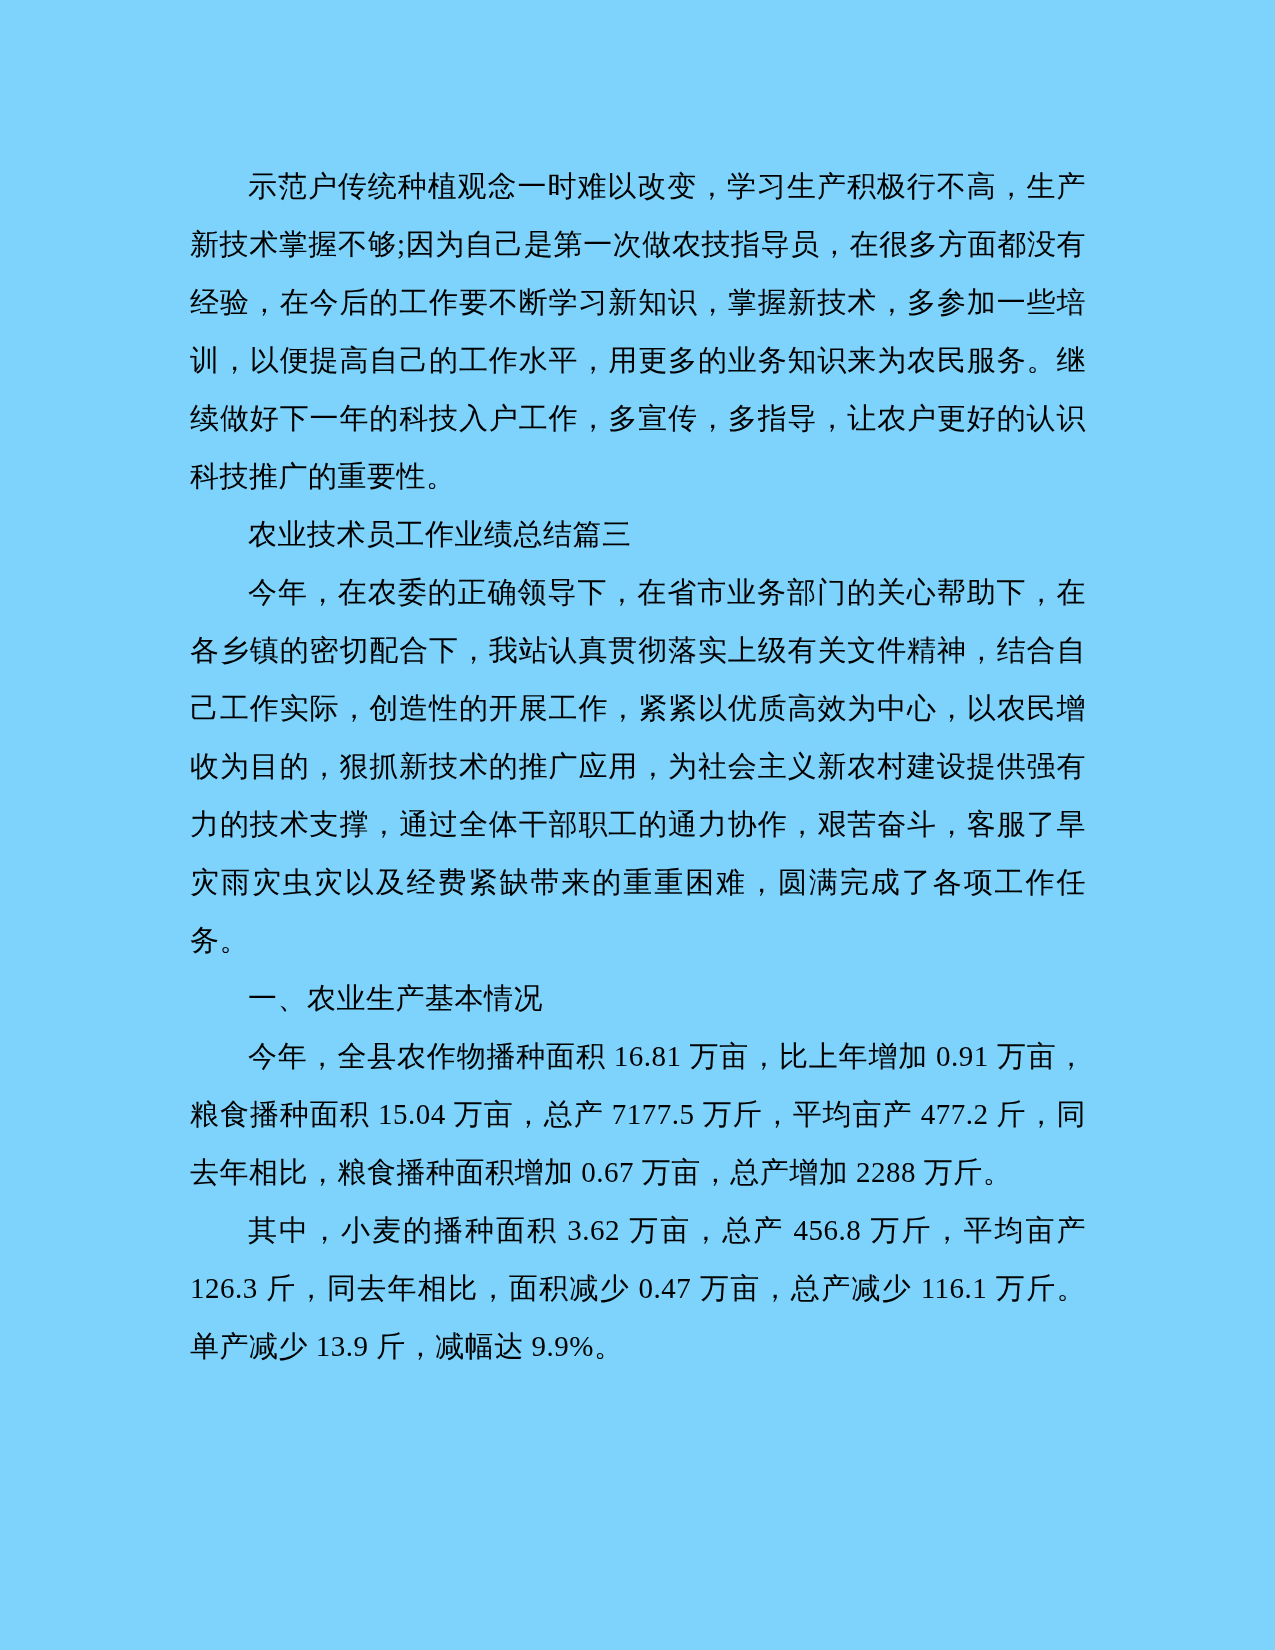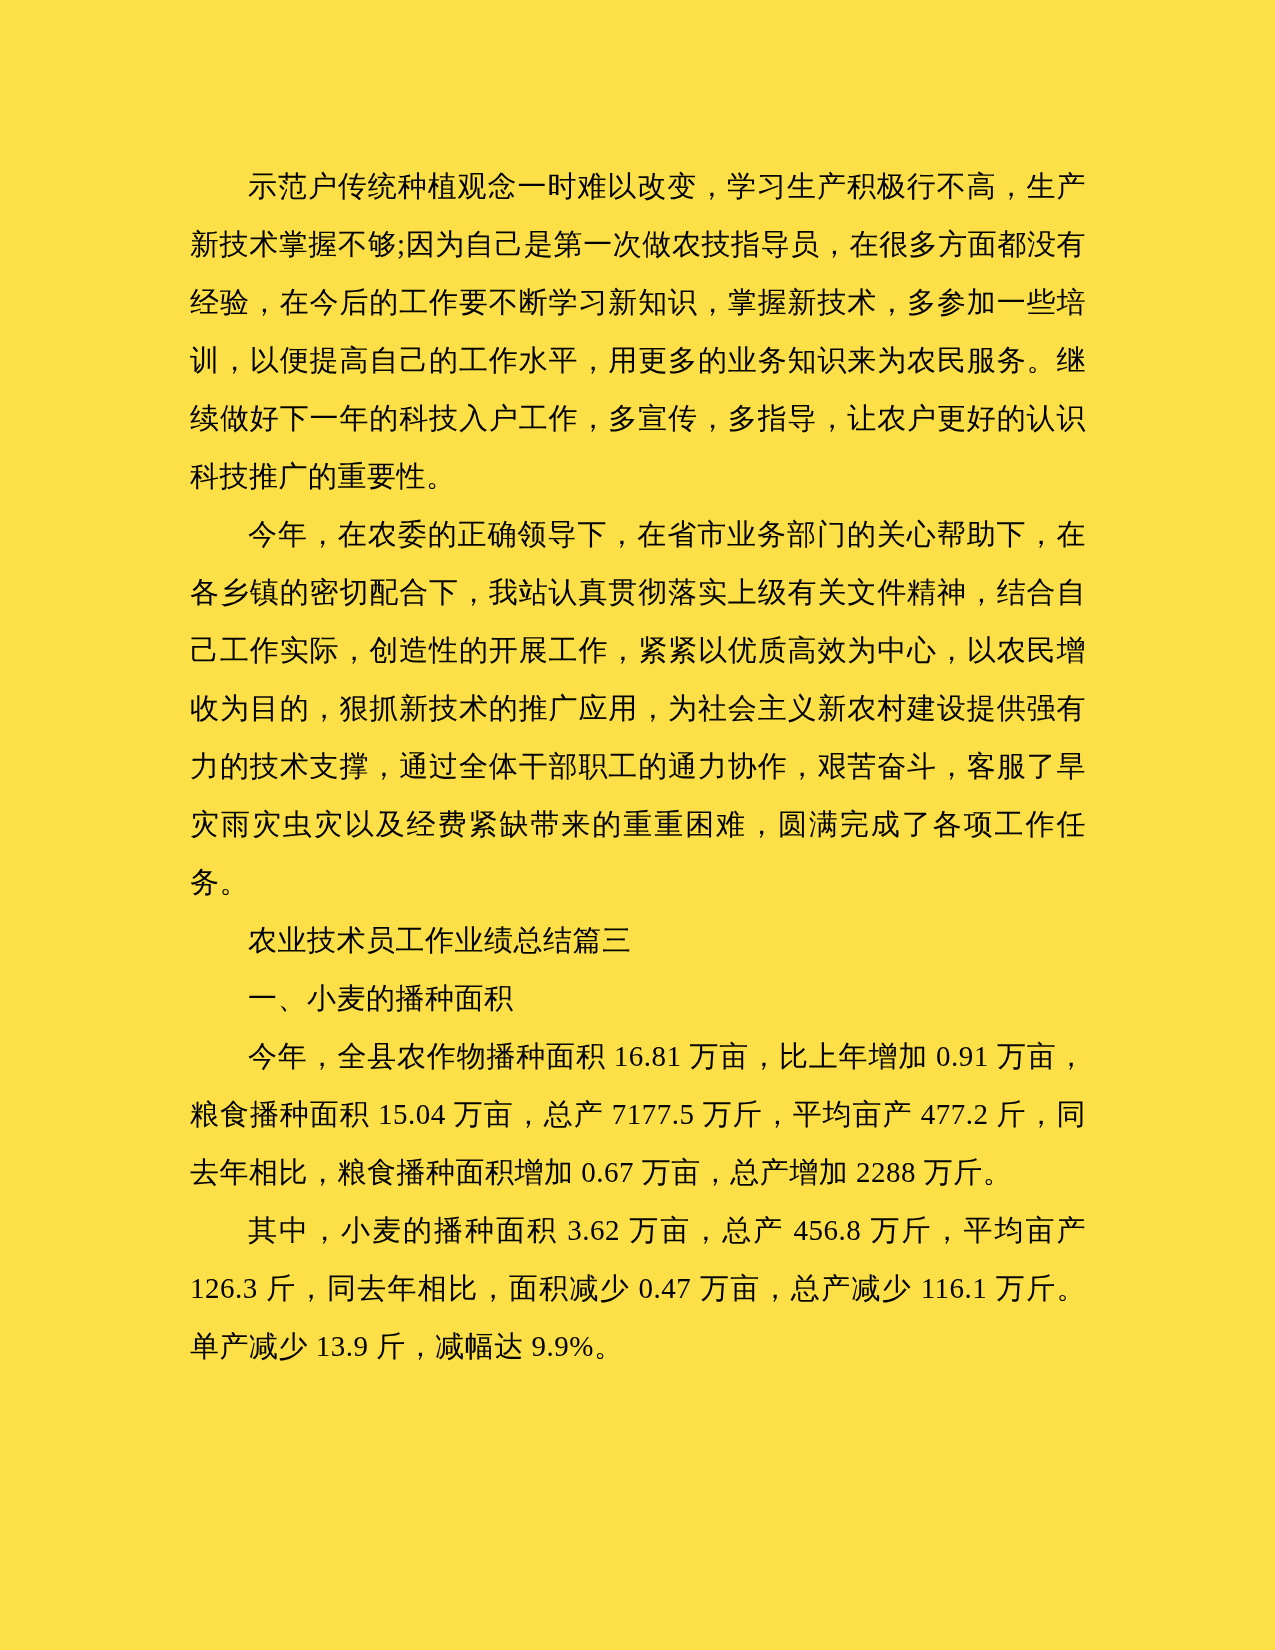--- a/index.html
+++ b/index.html
@@ -12,21 +12,21 @@
     height: 1650px;
     position: relative;
     overflow: hidden;
   }
   .doc-page {
     position: absolute;
     left: 0;
     top: 0;
     width: 1275px;
     height: 1650px;
-    background: #fde047;
+    background: #7dd3fc;
   }
   .doc-body {
     position: absolute;
     left: 190px;
     top: 157px;
     width: 896px;
     font-family: "Liberation Serif", "DejaVu Serif", serif;
     font-size: 29px;
     line-height: 58px;
     color: #000000;
@@ -39,19 +39,19 @@
     padding: 0;
     text-indent: 2em;
   }
 </style>
 </head>
 <body>
 
 <div class="doc-page">
   <div class="doc-body">
     <p>示范户传统种植观念一时难以改变，学习生产积极行不高，生产新技术掌握不够;因为自己是第一次做农技指导员，在很多方面都没有经验，在今后的工作要不断学习新知识，掌握新技术，多参加一些培训，以便提高自己的工作水平，用更多的业务知识来为农民服务。继续做好下一年的科技入户工作，多宣传，多指导，让农户更好的认识科技推广的重要性。</p>
+    <p>农业技术员工作业绩总结篇三</p>
     <p>今年，在农委的正确领导下，在省市业务部门的关心帮助下，在各乡镇的密切配合下，我站认真贯彻落实上级有关文件精神，结合自己工作实际，创造性的开展工作，紧紧以优质高效为中心，以农民增收为目的，狠抓新技术的推广应用，为社会主义新农村建设提供强有力的技术支撑，通过全体干部职工的通力协作，艰苦奋斗，客服了旱灾雨灾虫灾以及经费紧缺带来的重重困难，圆满完成了各项工作任务。</p>
-    <p>农业技术员工作业绩总结篇三</p>
-    <p>一、小麦的播种面积</p>
+    <p>一、农业生产基本情况</p>
     <p>今年，全县农作物播种面积 16.81 万亩，比上年增加 0.91 万亩，粮食播种面积 15.04 万亩，总产 7177.5 万斤，平均亩产 477.2 斤，同去年相比，粮食播种面积增加 0.67 万亩，总产增加 2288 万斤。</p>
     <p>其中，小麦的播种面积 3.62 万亩，总产 456.8 万斤，平均亩产 126.3 斤，同去年相比，面积减少 0.47 万亩，总产减少 116.1 万斤。单产减少 13.9 斤，减幅达 9.9%。</p>
   </div>
 </div>
 
 </body></html>

